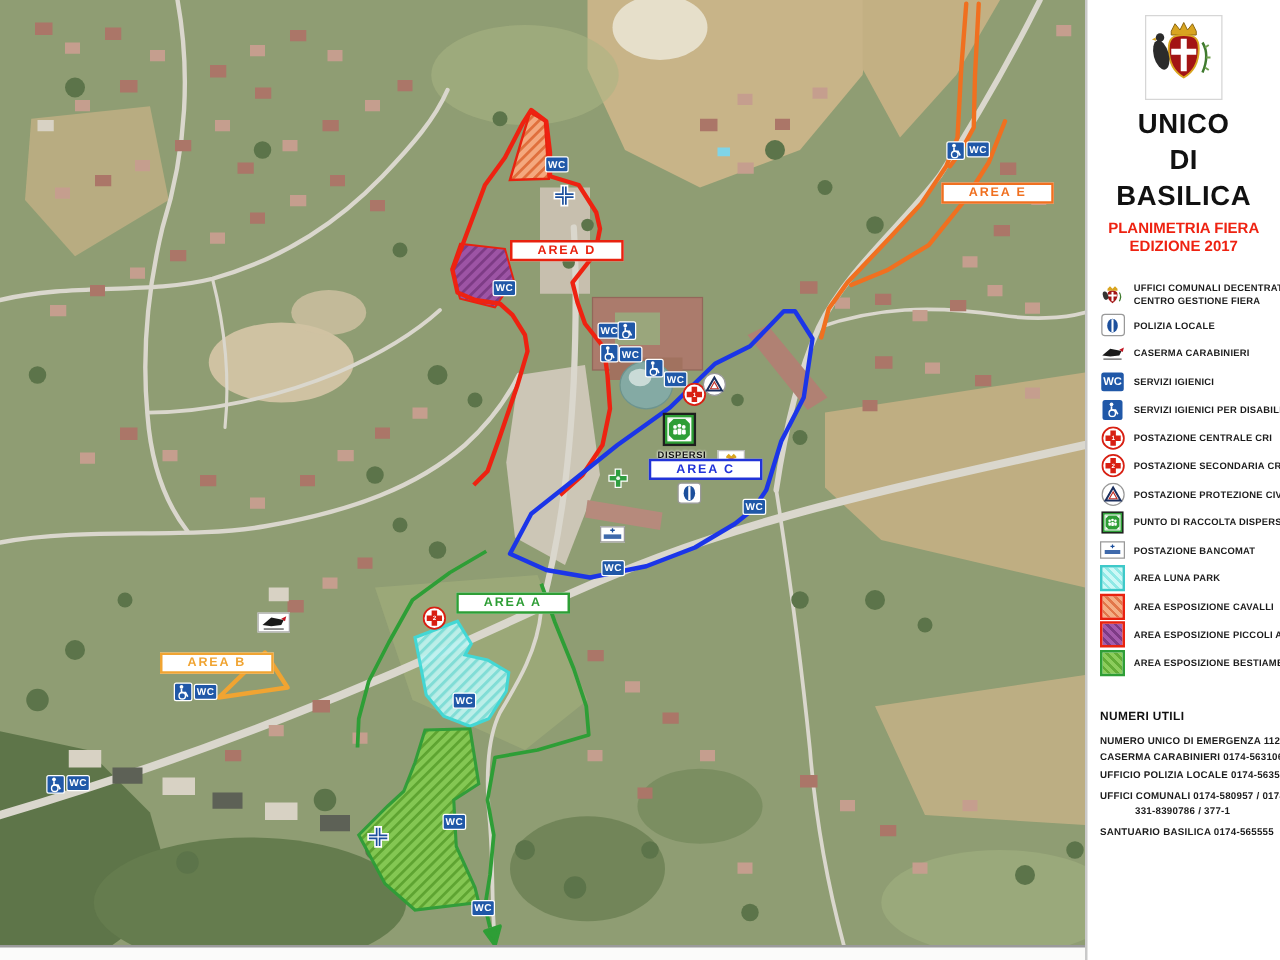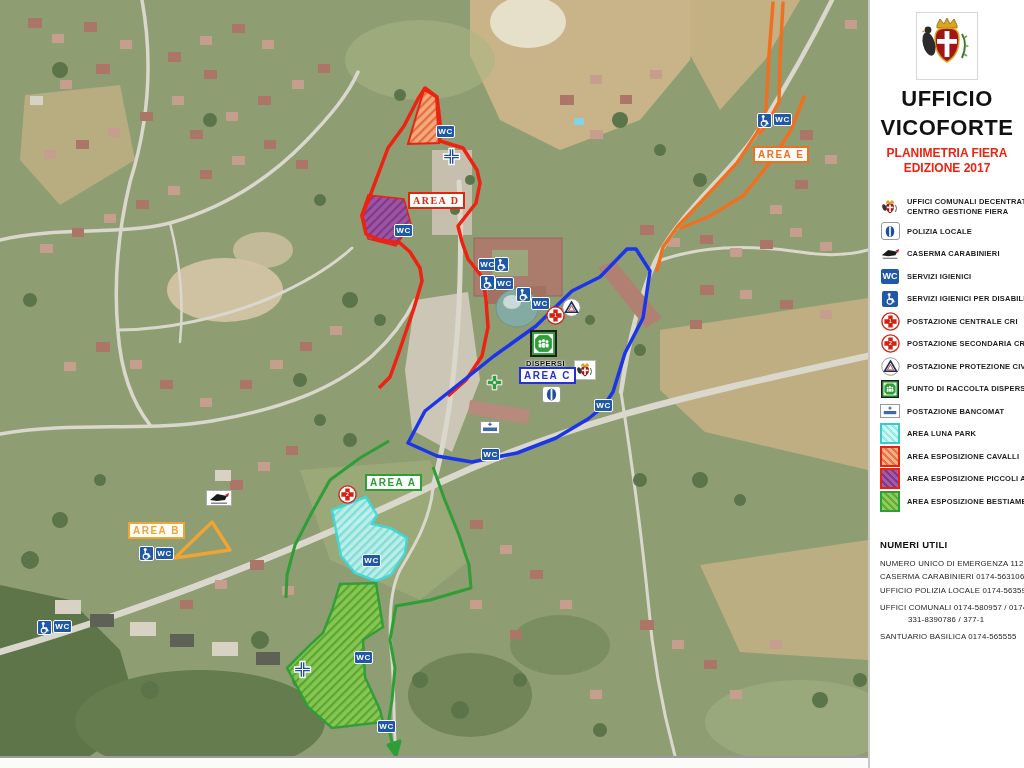--- a/index.html
+++ b/index.html
@@ -9,22 +9,22 @@
   #map-area{position:absolute;left:0;top:0;width:868px;height:756px;overflow:hidden;background:#8f9d73;}
   #map-bottom-strip{position:absolute;left:0;top:756px;width:868px;height:12px;background:#fbfbfa;border-top:2px solid #9a9a9a;box-sizing:border-box;}
   #map-area svg.base{position:absolute;left:0;top:0;}
   
   .ic{position:absolute;box-sizing:border-box;}
   .wc{width:19px;height:13px;background:#2058a8;border:1px solid #fff;border-radius:2px;
       color:#fff;font-size:8px;font-weight:bold;text-align:center;line-height:11px;letter-spacing:.5px;}
   .dis{width:15px;height:15px;background:#2058a8;border:1px solid #fff;border-radius:2px;}
   .iconsvg{display:block;}
   .area-label{position:absolute;background:#fff;font-weight:bold;font-size:10px;
-      padding:1px 3px;letter-spacing:1.5px;white-space:nowrap;}
-  .lab-d{border:2px solid #e8220f;color:#e8220f;font-family:Liberation Serif, serif;}
+      padding:1px 20px;letter-spacing:1.5px;white-space:nowrap;}
+  .lab-d{border:2px solid #e8220f;color:#e8220f;}
   .lab-c{border:2px solid #2133d8;color:#2133d8;}
   .lab-a{border:2px solid #2e9e36;color:#2e9e36;}
   .lab-b{border:2px solid #f0a432;color:#f0a432;}
   .lab-e{border:2px solid #f07020;color:#f07020;}
   .disp-caption{position:absolute;font-size:7.5px;font-weight:bold;color:#111;letter-spacing:.5px;
       text-shadow:0 0 2px #fff,0 0 2px #fff;white-space:nowrap;}
   
   #sidebar{position:absolute;left:868px;top:0;width:156px;height:768px;background:#fff;
       border-left:2px solid #c9c9c9;box-sizing:border-box;overflow:hidden;}
   #crest-box{width:60px;height:66px;margin:12px auto 4px auto;border:1px solid #d6d6d6;
@@ -41,21 +41,21 @@
   .lwc{width:18px;height:15px;background:#2058a8;border-radius:2px;color:#fff;font-size:9px;
       font-weight:bold;text-align:center;line-height:15px;}
   .ldis{width:16px;height:16px;background:#2058a8;border-radius:2px;}
   .sq{width:21px;height:21px;border:2px solid;box-sizing:border-box;}
   .sq-luna{border-color:#3ec9c9;background:repeating-linear-gradient(45deg,#cdf8f6 0 3px,#8fe9e6 3px 5px);}
   .sq-cavalli{border-color:#e8220f;background:repeating-linear-gradient(45deg,#f4ae85 0 3px,#e2764a 3px 5px);}
   .sq-animali{border-color:#e8220f;background:repeating-linear-gradient(45deg,#a45aab 0 3px,#7d3b85 3px 5px);}
   .sq-bestiame{border-color:#2e9e36;background:repeating-linear-gradient(45deg,#8ccd5c 0 3px,#63ad37 3px 5px);}
   #numbers{margin:26px 12px 0 10px;}
   #numbers-title{font-size:9.5px;font-weight:bold;color:#111;letter-spacing:.3px;margin-bottom:9px;}
-  .numline{font-size:7.8px;font-weight:normal;color:#1c1c1c;white-space:nowrap;margin-bottom:4.5px;letter-spacing:.2px;}
+  .numline{font-size:7.8px;font-weight:bold;color:#1c1c1c;white-space:nowrap;margin-bottom:4.5px;letter-spacing:.2px;}
   .numline.gap{margin-top:8px;}
   .numline.indent{margin-left:28px;margin-top:-1px;}
 </style>
 </head>
 <body>
 
 <div id="map-area">
   <svg class="base" width="868" height="756" viewBox="0 0 868 756">
     <defs>
       <pattern id="hLuna" width="6" height="6" patternUnits="userSpaceOnUse" patternTransform="rotate(45)">
@@ -449,22 +449,23 @@
       <rect x="24.6" y="15" width="4.8" height="26" fill="#fff"></rect>
       <rect x="17" y="23" width="20" height="4.8" fill="#fff"></rect>
       <ellipse cx="9" cy="28" rx="6" ry="12" fill="#2b2b2b" transform="rotate(-15 9 28)"></ellipse>
       <circle cx="8" cy="14" r="3.4" fill="#2b2b2b"></circle>
       <polygon points="4.5,14 1.5,15.5 4.8,16.5" fill="#d9a520"></polygon>
       <path d="M42,18 q6,10 0,24" stroke="#3f7a2f" stroke-width="2" fill="none"></path>
       <path d="M44,22 l3,-2 M45,30 l3.4,0 M44,38 l3,2" stroke="#6fa04f" stroke-width="1.6" fill="none"></path>
     </svg>
   </div>
   <div id="title-block">
-    <div>UFFICIO</div>
-    <div>VICOFORTE</div>
+    <div>UNICO</div>
+    <div>DI</div>
+    <div>BASILICA</div>
   </div>
   <div id="subtitle-block">
     <div>PLANIMETRIA FIERA</div>
     <div>EDIZIONE 2017</div>
   </div>
 
   <div id="legend">
     <div class="lrow tall">
       <span class="lic">
           <svg width="18" height="16" viewBox="0 0 18 16">

